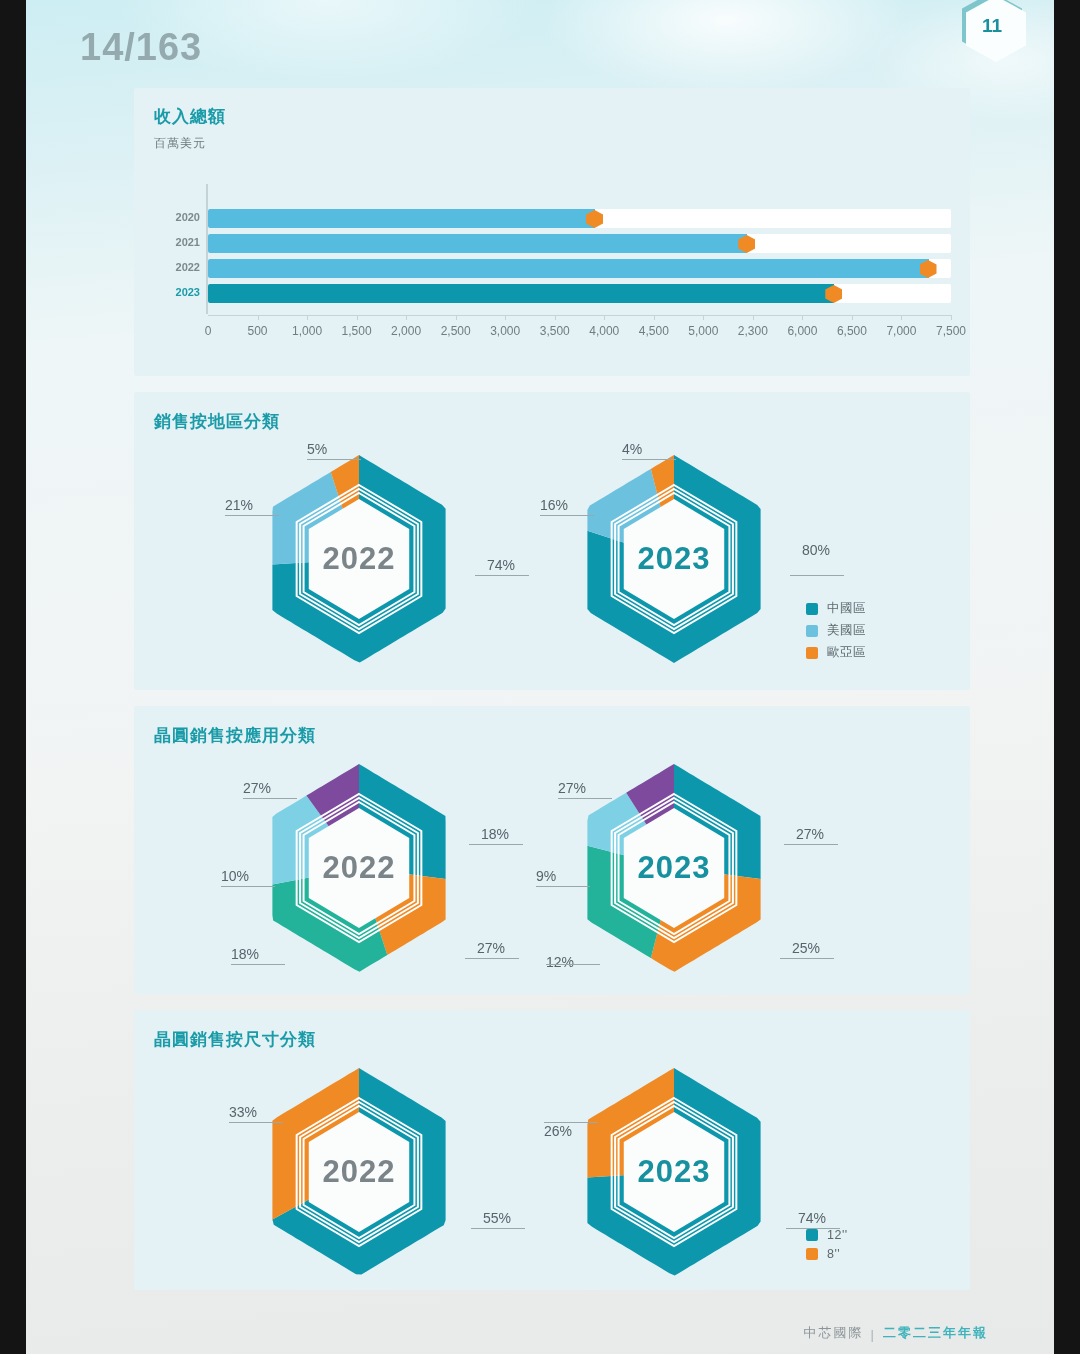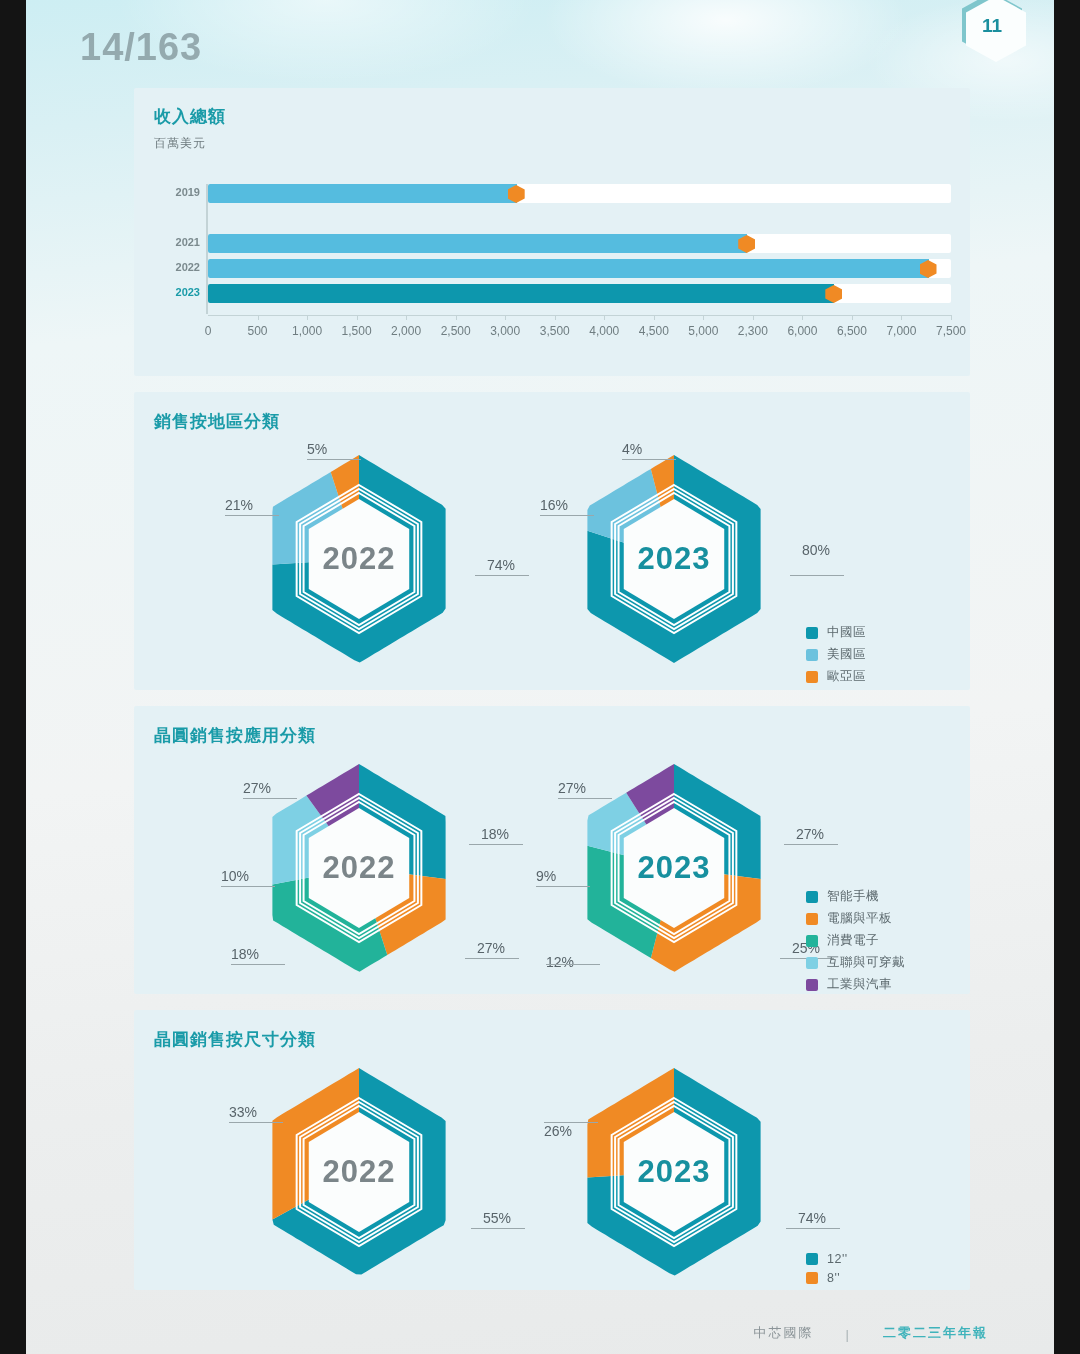--- a/index.html
+++ b/index.html
@@ -120,29 +120,29 @@
   }
   .hexyear.past    { color:#7b8589; }
   .hexyear.current { color:#17909f; }
 
   .pct {
     position:absolute; font-size:14px; color:#58646a; white-space:nowrap;
   }
   .leader { position:absolute; background:#9aa7ab; height:1px; }
 
   
-  .legend { position:absolute;margin-top:24px; }
+  .legend { position:absolute; }
   .legend-row { display:flex; align-items:center; margin-bottom:5px; }
   .legend-swatch { width:12px; height:12px; border-radius:2px; margin-right:9px; }
   .legend-text { font-size:12.5px; color:#5b686d; letter-spacing:.5px; }
 
   
   .footer {
     position:absolute; right: 66px; bottom: 12px;
-    font-size:13px; letter-spacing:2px; display:flex; align-items:flex-end;gap:25px;
+    font-size:13px; letter-spacing:2px; display:flex; align-items:flex-end;
   }
   .footer .brand { color:#8b9498; }
   .footer .sep   { color:#a9b2b5; margin:0 7px; }
   .footer .rep   { color:#3fb3bb; font-weight:600; }
 </style>
 </head>
 <body>
 
 <div class="screen">
   <div class="letterbox-left"></div>
@@ -158,25 +158,25 @@
       <div class="inner hexshape"></div>
       <div class="num">11</div>
     </div>
 
     <div class="panel" id="panel-revenue">
       <div class="panel-title">收入總額</div>
       <div class="panel-sub">百萬美元</div>
       <div class="bars" id="bars-container">
         <div class="axis-v"></div>
         <div class="axis-h"></div>
-      <div class="bar-row" style="top: 0px;">
-            <div class="bar-label">2019</div>
+          <div class="bar-row" style="top: 25px;">
+            <div class="bar-label">2020</div>
             <div class="bar-track"></div>
-            <div class="bar-fill" style="width: 308.692px;"></div>
-            <div class="bar-dot" style="left: 310.692px;"></div>
+            <div class="bar-fill" style="width: 387.053px;"></div>
+            <div class="bar-dot" style="left: 389.053px;"></div>
           </div>
           <div class="bar-row" style="top: 50px;">
             <div class="bar-label">2021</div>
             <div class="bar-track"></div>
             <div class="bar-fill" style="width: 539.22px;"></div>
             <div class="bar-dot" style="left: 541.22px;"></div>
           </div>
           <div class="bar-row" style="top: 75px;">
             <div class="bar-label">2022</div>
             <div class="bar-track"></div>
@@ -320,42 +320,20 @@
           <div class="leader" style="top: 37px; left: -1px; width: 54px;"></div>
           <div class="pct" style="left: 237px; top: 65px;">27%</div>
           <div class="leader" style="top: 83px; left: 225px; width: 54px;"></div>
           <div class="pct" style="left: 233px; top: 179px;">25%</div>
           <div class="leader" style="top: 197px; left: 221px; width: 54px;"></div>
           <div class="pct" style="left: -13px; top: 193px;">12%</div>
           <div class="leader" style="top: 203px; left: -13px; width: 54px;"></div>
           <div class="pct" style="left: -23px; top: 107px;">9%</div>
           <div class="leader" style="top: 125px; left: -23px; width: 54px;"></div>
         </div>
-      <div class="legend" id="app-legend" style="left:672px; top:158px;">
-          <div class="legend-row">
-            <div class="legend-swatch" style="background: rgb(13, 151, 173);"></div>
-            <div class="legend-text">智能手機</div>
-          </div>
-          <div class="legend-row">
-            <div class="legend-swatch" style="background: rgb(240, 138, 36);"></div>
-            <div class="legend-text">電腦與平板</div>
-          </div>
-          <div class="legend-row">
-            <div class="legend-swatch" style="background: rgb(34, 179, 154);"></div>
-            <div class="legend-text">消費電子</div>
-          </div>
-          <div class="legend-row">
-            <div class="legend-swatch" style="background: rgb(126, 208, 228);"></div>
-            <div class="legend-text">互聯與可穿戴</div>
-          </div>
-          <div class="legend-row">
-            <div class="legend-swatch" style="background: rgb(125, 74, 158);"></div>
-            <div class="legend-text">工業與汽車</div>
-          </div>
-        </div>
     </div>
 
     <div class="panel" id="panel-size">
       <div class="panel-title abs">晶圓銷售按尺寸分類</div>
       <div class="hexchart" id="size-2022" style="left:110px; top:55px;">
           <svg width="230" height="214" class="hexsvg">
             <polygon points="115.00,107.00 115.00,3.00 120.25,6.15 125.21,9.13 129.94,11.97 134.47,14.69 138.84,17.32 143.09,19.87 147.23,22.35 151.30,24.79 155.31,27.20 159.29,29.59 163.26,31.98 167.25,34.37 171.27,36.79 175.35,39.24 179.51,41.73 183.78,44.30 188.18,46.94 192.74,49.68 197.51,52.55 201.60,56.10 201.60,61.98 201.60,67.55 201.60,72.87 201.60,77.97 201.60,82.89 201.60,87.68 201.60,92.35 201.60,96.95 201.60,101.48 201.60,105.99 201.60,110.50 201.60,115.02 201.60,119.58 201.60,124.22 201.60,128.95 201.60,133.81 201.60,138.83 201.60,144.04 201.60,149.49 201.60,155.22 199.73,160.13 194.85,163.05 190.20,165.85 185.73,168.53 181.41,171.13 177.20,173.65 173.09,176.12 169.05,178.55 165.05,180.95 161.07,183.34 157.09,185.72 153.10,188.12 149.06,190.55 144.95,193.01 140.76,195.53 136.45,198.12 131.99,200.80 127.35,203.58 122.50,206.50 117.39,209.57 112.06,209.24 106.98,206.19 102.15,203.29 97.54,200.51 93.10,197.85 88.80,195.27 84.61,192.75 80.52,190.29 76.48,187.87 72.49,185.48 68.51,183.09 64.54,180.70 60.53,178.30 56.48,175.86 52.36,173.39 48.15,170.86 43.81,168.26 39.32,165.56 34.65,162.75 29.75,159.81 28.40,154.61" fill="#0d97ad"></polygon>
             <polygon points="115.00,107.00 28.40,154.61 28.40,148.92 28.40,143.51 28.40,138.33 28.40,133.34 28.40,128.51 28.40,123.80 28.40,119.19 28.40,114.64 28.40,110.13 28.40,105.64 28.40,101.14 28.40,96.61 28.40,92.03 28.40,87.36 28.40,82.58 28.40,77.65 28.40,72.55 28.40,67.24 28.40,61.67 28.40,55.78 32.73,52.40 37.47,49.55 42.02,46.82 46.40,44.19 50.65,41.64 54.80,39.15 58.86,36.71 62.87,34.30 66.85,31.91 70.81,29.53 74.79,27.15 78.79,24.74 82.85,22.31 86.98,19.83 91.21,17.28 95.58,14.66 100.10,11.95 104.82,9.12 109.77,6.14 115.00,3.00" fill="#f08a24"></polygon>
             <polygon points="115.00,33.00 177.35,70.00 177.35,144.00 115.00,181.00 52.65,144.00 52.65,70.00" fill="none" stroke="#ffffff" stroke-width="2"></polygon>
             <polygon points="115.00,37.00 173.89,72.00 173.89,142.00 115.00,177.00 56.11,142.00 56.11,72.00" fill="none" stroke="#ffffff" stroke-width="2"></polygon>

